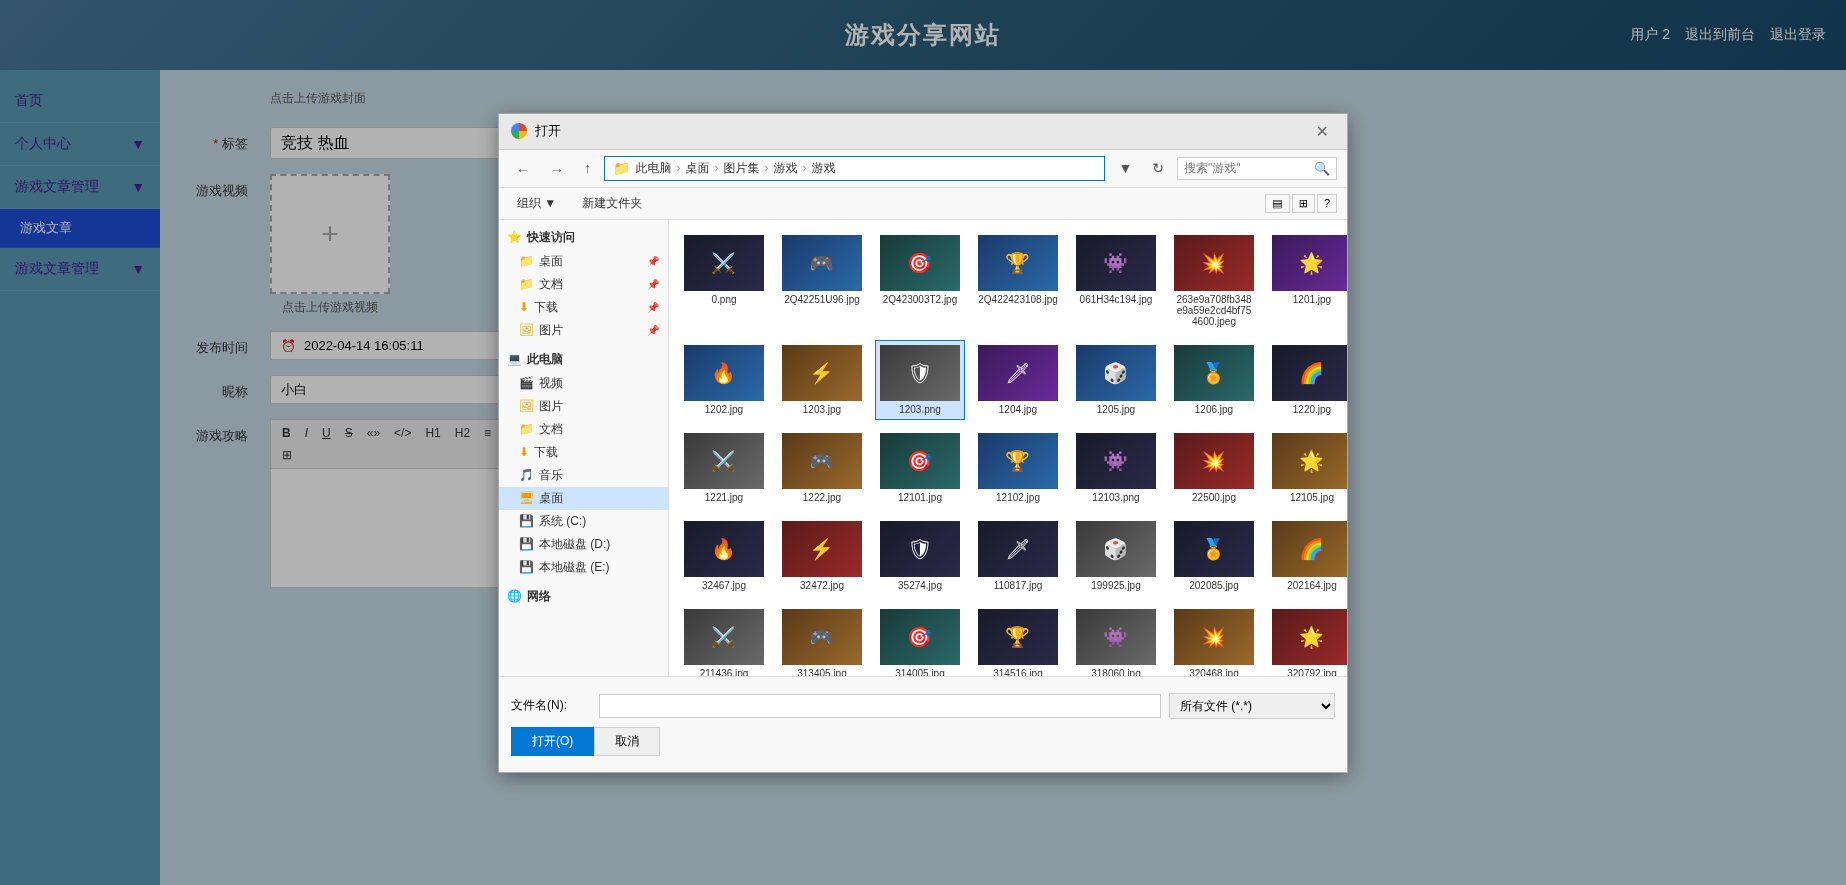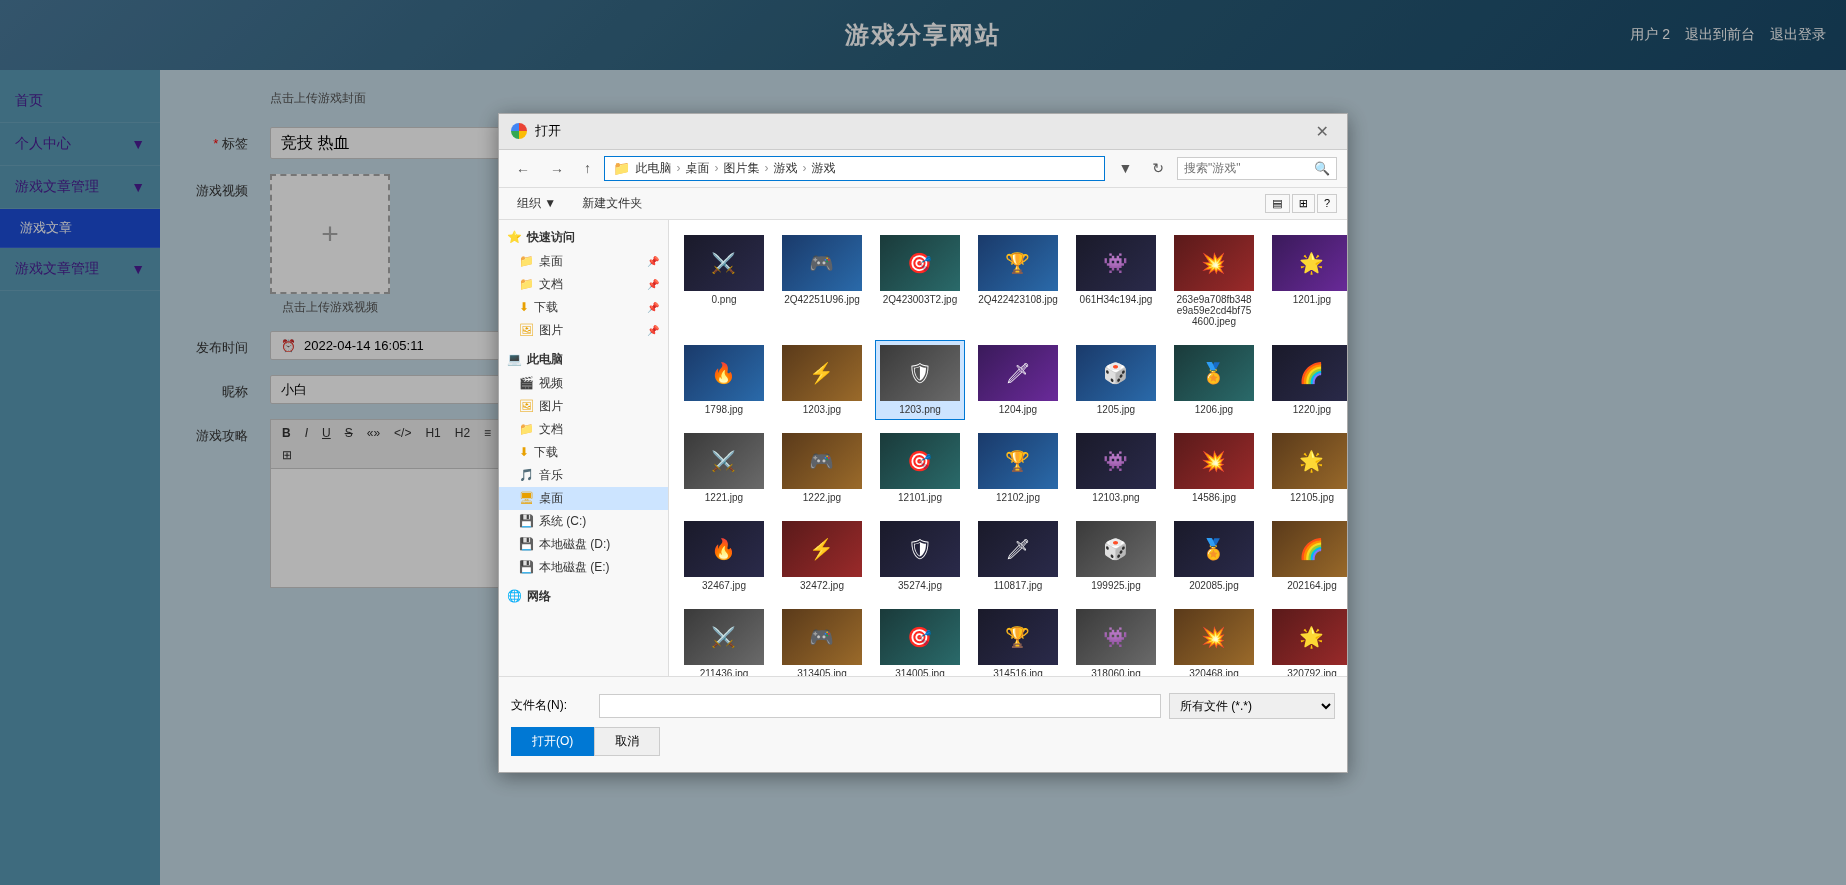--- a/index.html
+++ b/index.html
@@ -682,21 +682,21 @@
           <div class="file-item">
             <div class="file-thumb thumb-red" style="font-size: 20px;">💥</div>
             <div class="file-name">263e9a708fb348e9a59e2cd4bf754600.jpeg</div>
           </div>
           <div class="file-item">
             <div class="file-thumb thumb-purple" style="font-size: 20px;">🌟</div>
             <div class="file-name">1201.jpg</div>
           </div>
           <div class="file-item">
             <div class="file-thumb thumb-blue" style="font-size: 20px;">🔥</div>
-            <div class="file-name">1798.jpg</div>
+            <div class="file-name">1202.jpg</div>
           </div>
           <div class="file-item">
             <div class="file-thumb thumb-orange" style="font-size: 20px;">⚡</div>
             <div class="file-name">1203.jpg</div>
           </div>
           <div class="file-item selected">
             <div class="file-thumb thumb-gray" style="font-size: 20px;">🛡</div>
             <div class="file-name">1203.png</div>
           </div>
           <div class="file-item">
@@ -730,21 +730,21 @@
           <div class="file-item">
             <div class="file-thumb thumb-blue" style="font-size: 20px;">🏆</div>
             <div class="file-name">12102.jpg</div>
           </div>
           <div class="file-item">
             <div class="file-thumb thumb-dark" style="font-size: 20px;">👾</div>
             <div class="file-name">12103.png</div>
           </div>
           <div class="file-item">
             <div class="file-thumb thumb-red" style="font-size: 20px;">💥</div>
-            <div class="file-name">14586.jpg</div>
+            <div class="file-name">22500.jpg</div>
           </div>
           <div class="file-item">
             <div class="file-thumb thumb-orange" style="font-size: 20px;">🌟</div>
             <div class="file-name">12105.jpg</div>
           </div>
           <div class="file-item">
             <div class="file-thumb thumb-dark" style="font-size: 20px;">🔥</div>
             <div class="file-name">32467.jpg</div>
           </div>
           <div class="file-item">

